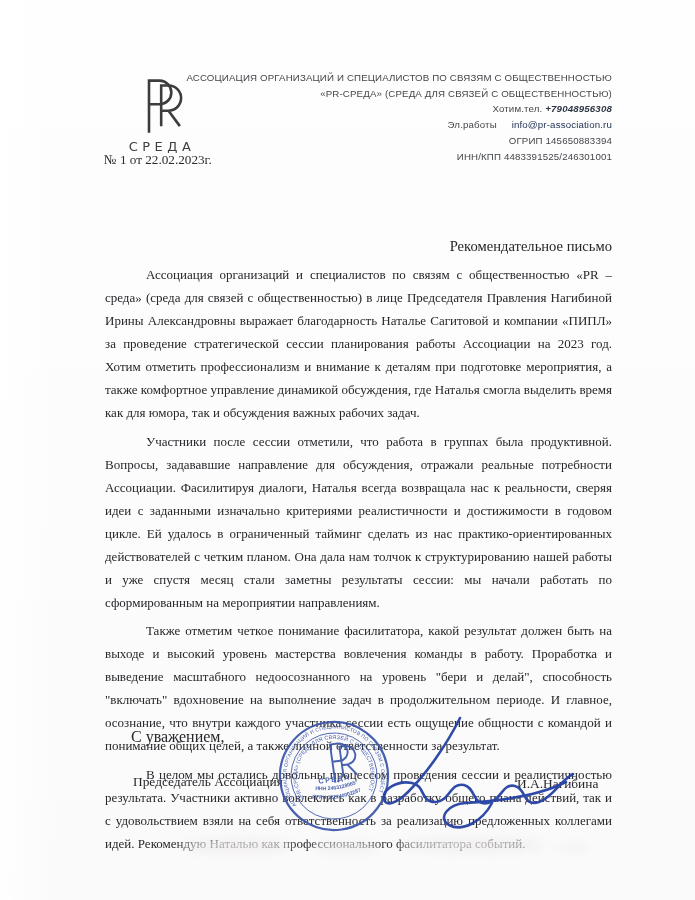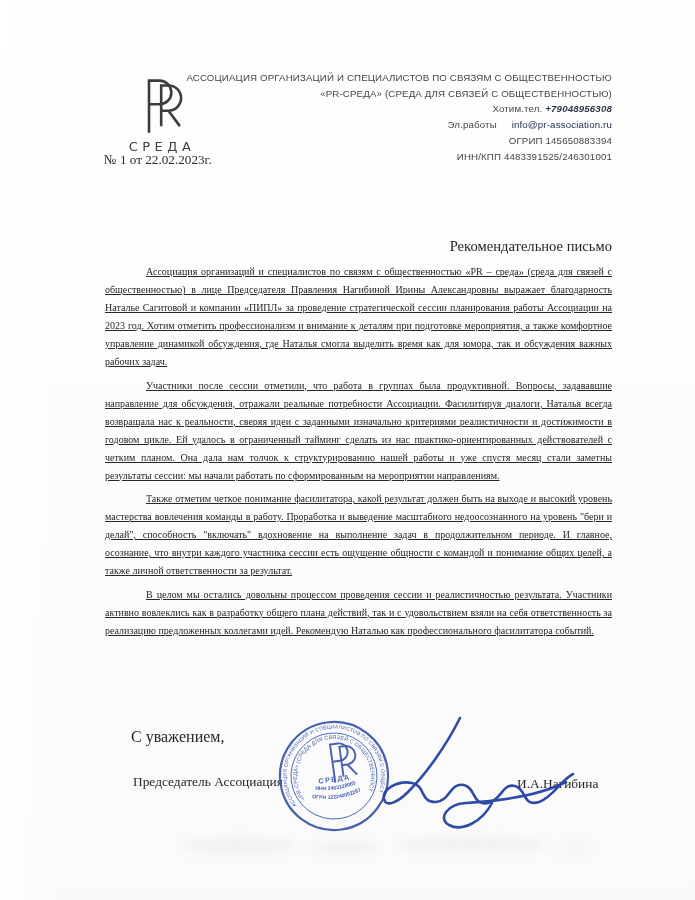--- a/index.html
+++ b/index.html
@@ -29,21 +29,21 @@
   .org .bval { font-weight:bold; color:#2e3644;font-style:italic; }
   .org .bmail { font-weight:normal; color:#233354;padding-left:12px; }
   .doc-no { position:absolute; left:104px; top:152px; font-size:13.2px; color:#2b2b2f; }
   .title {
     position:absolute; left:105px; top:238px; width:507px; text-align:right;
     font-size:14.6px; font-weight:400; color:#26262a; margin:0;
   }
   .bodytext { position:absolute; left:105px; top:263px; width:507px; }
   .bodytext p {
     margin:0 0 5.5px 0; text-indent:41px; text-align:justify;
-    font-size:10px; line-height:18px; color:#26262b;text-decoration:underline;
+    font-size:13px; line-height:23px; color:#26262b;
   }
   .regards  { position:absolute; left:131px; top:728px; font-size:16px; }
   .position { position:absolute; left:133px; top:774px; font-size:13.4px; white-space:nowrap; }
   .signer   { position:absolute; left:517px; top:776px; font-size:13.4px; white-space:nowrap; }
   
   .stamp {
     position:absolute; left:277px; top:719px; width:114px; height:114px;
     transform:rotate(-8deg); opacity:.93;
   }
   .signature { position:absolute; left:342px; top:708px; opacity:.95; }

